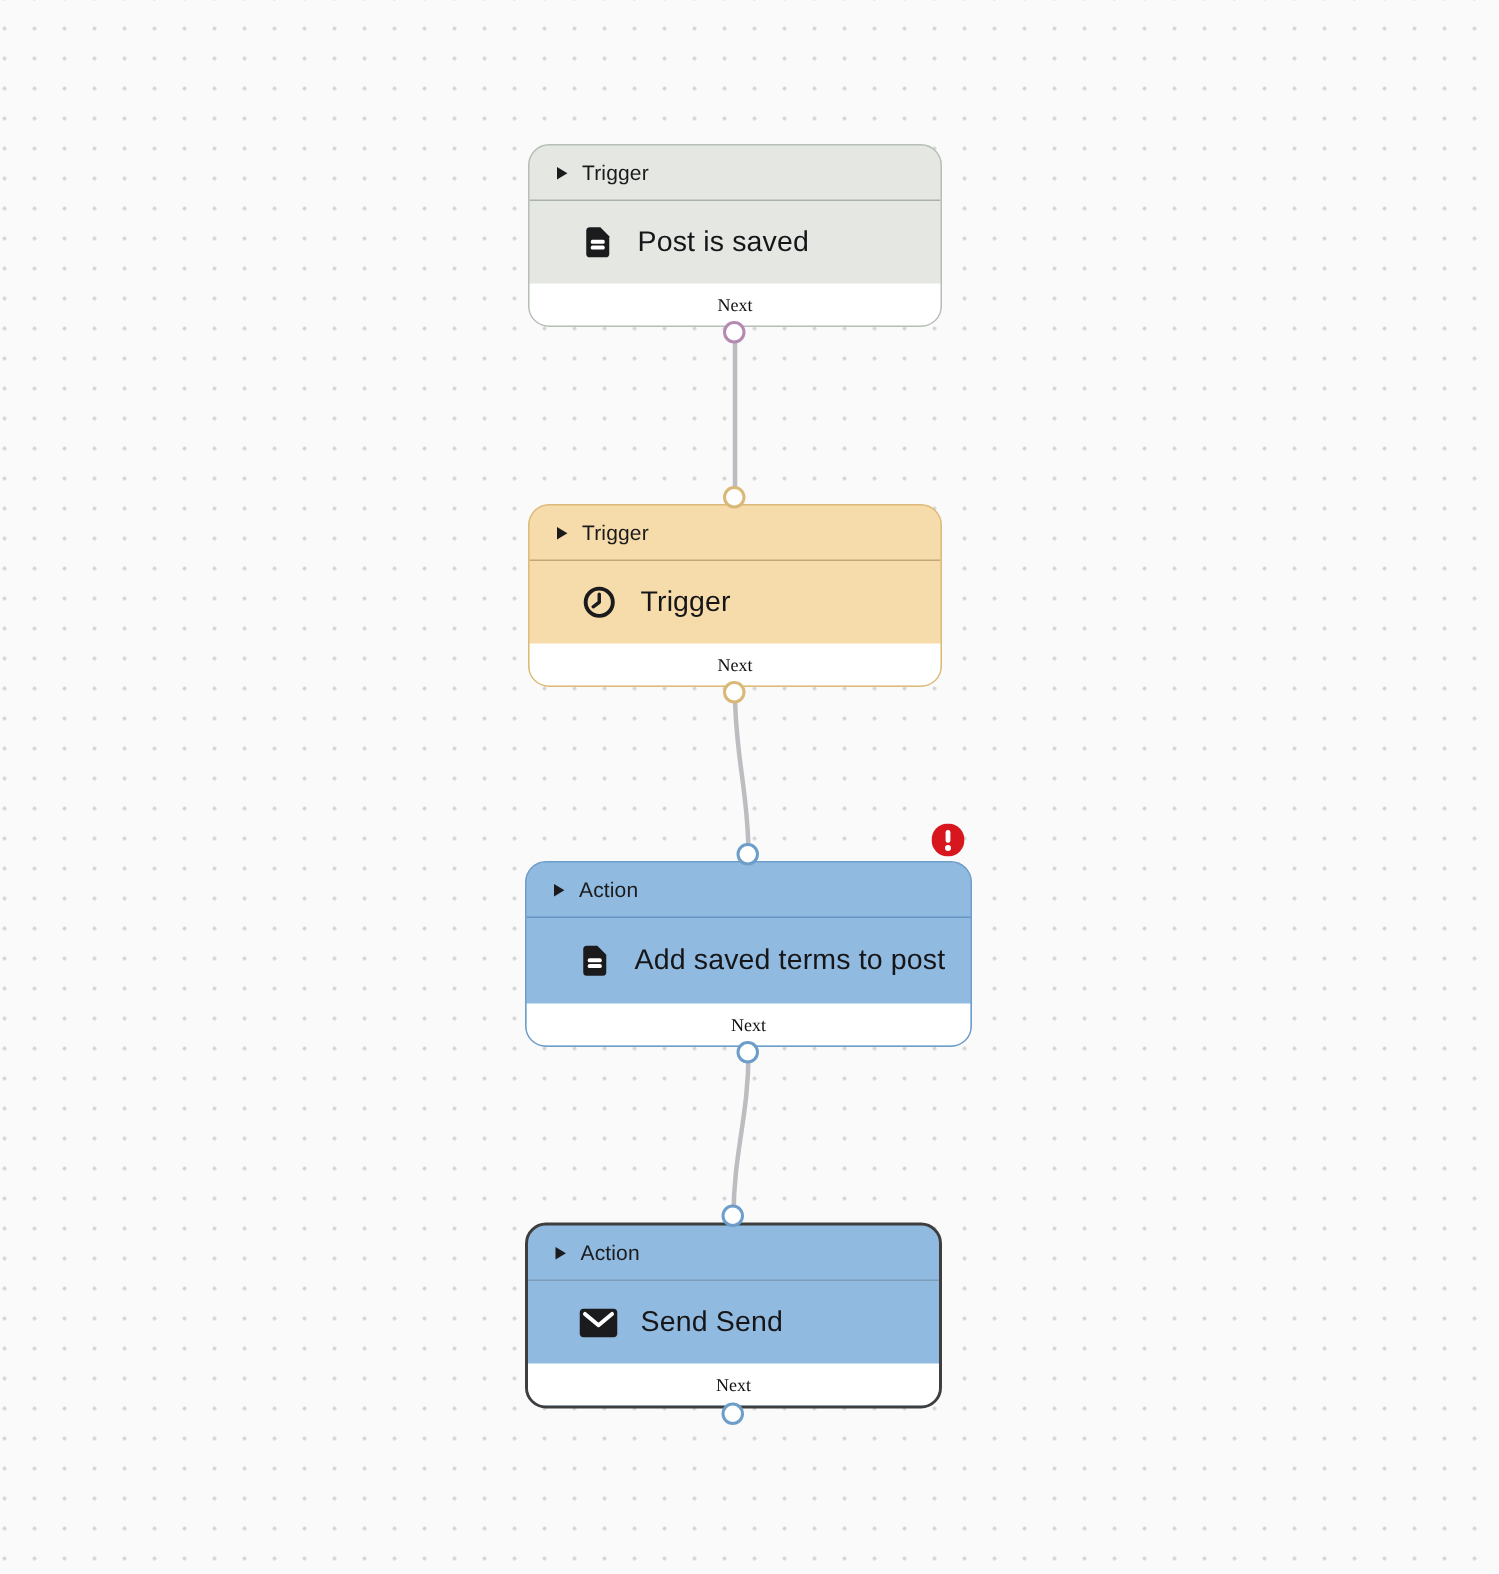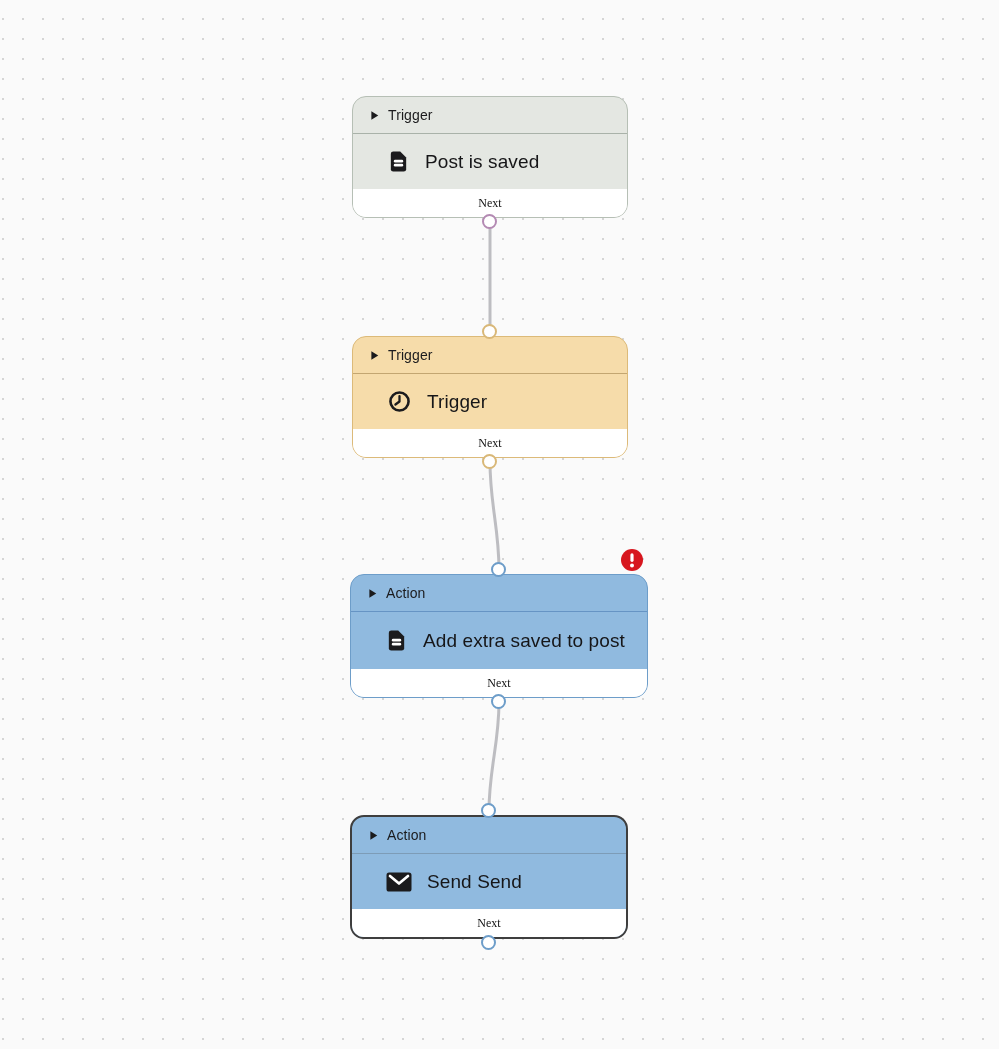--- a/index.html
+++ b/index.html
@@ -167,21 +167,21 @@
         <span class="cat-label">Action</span>
       </div>
       <div class="node-body">
         <span class="body-icon">
           <svg width="23" height="25" viewBox="0 0 24 25">
             <path d="M4 4.5 A2.5 2.5 0 0 1 6.5 2 L13.8 2 L20 8.4 L20 20.5 A2.5 2.5 0 0 1 17.5 23 L6.5 23 A2.5 2.5 0 0 1 4 20.5 Z" fill="#1b1b1d"></path>
             <rect x="7.1" y="10.8" width="9.8" height="2.8" rx="1.3" fill="#fff"></rect>
             <rect x="7.1" y="14.8" width="9.8" height="2.8" rx="1.3" fill="#fff"></rect>
           </svg>
         </span>
-        <span class="body-title">Add extra saved to post</span>
+        <span class="body-title">Add saved terms to post</span>
       </div>
       <div class="node-footer">
         <span class="footer-label">Next</span>
       </div>
     </div>
     <div class="port" style="left: 491px; top: 562px; border-color: rgb(109, 157, 201);"></div>
     <div class="port" style="left: 491px; top: 694px; border-color: rgb(109, 157, 201);"></div>
     <div class="error-badge" style="left: 621px; top: 549px;"><svg width="22" height="22" viewBox="0 0 22 22">
         <circle cx="11" cy="11" r="11" fill="#d7161e"></circle>
         <rect x="9.4" y="4.3" width="3.2" height="8.6" rx="1.6" fill="#fff"></rect>

